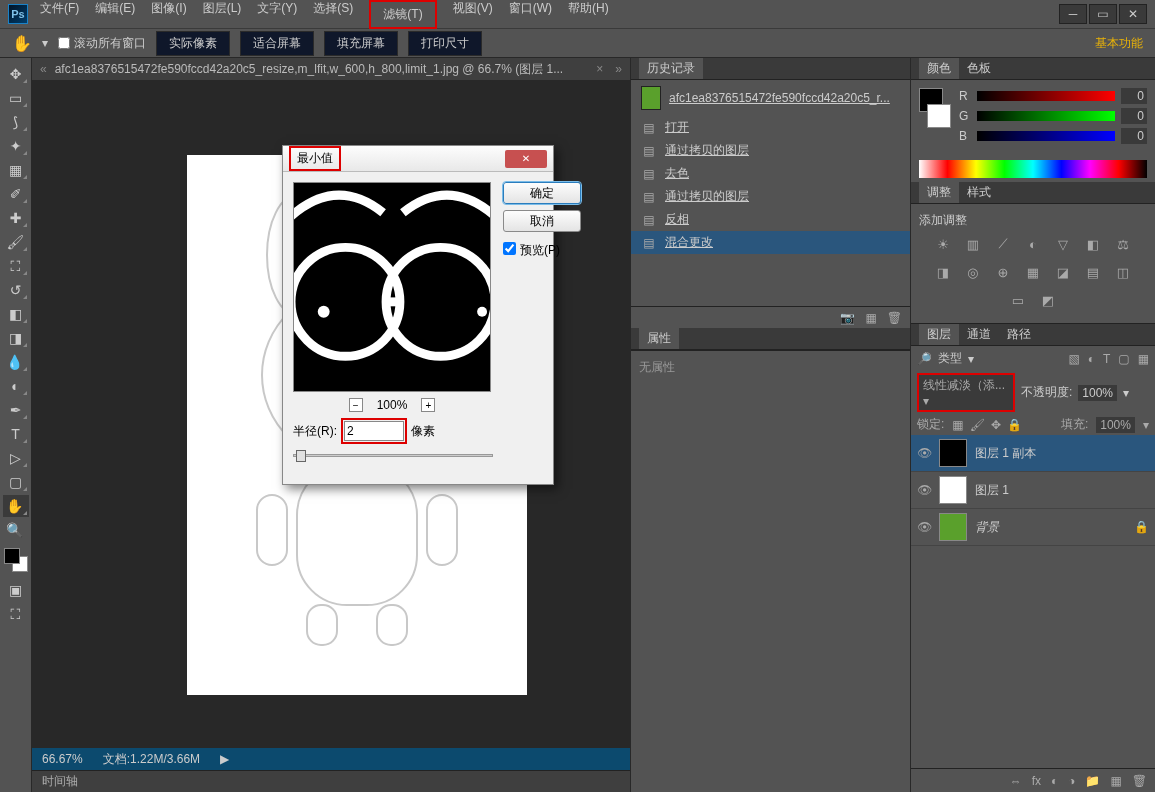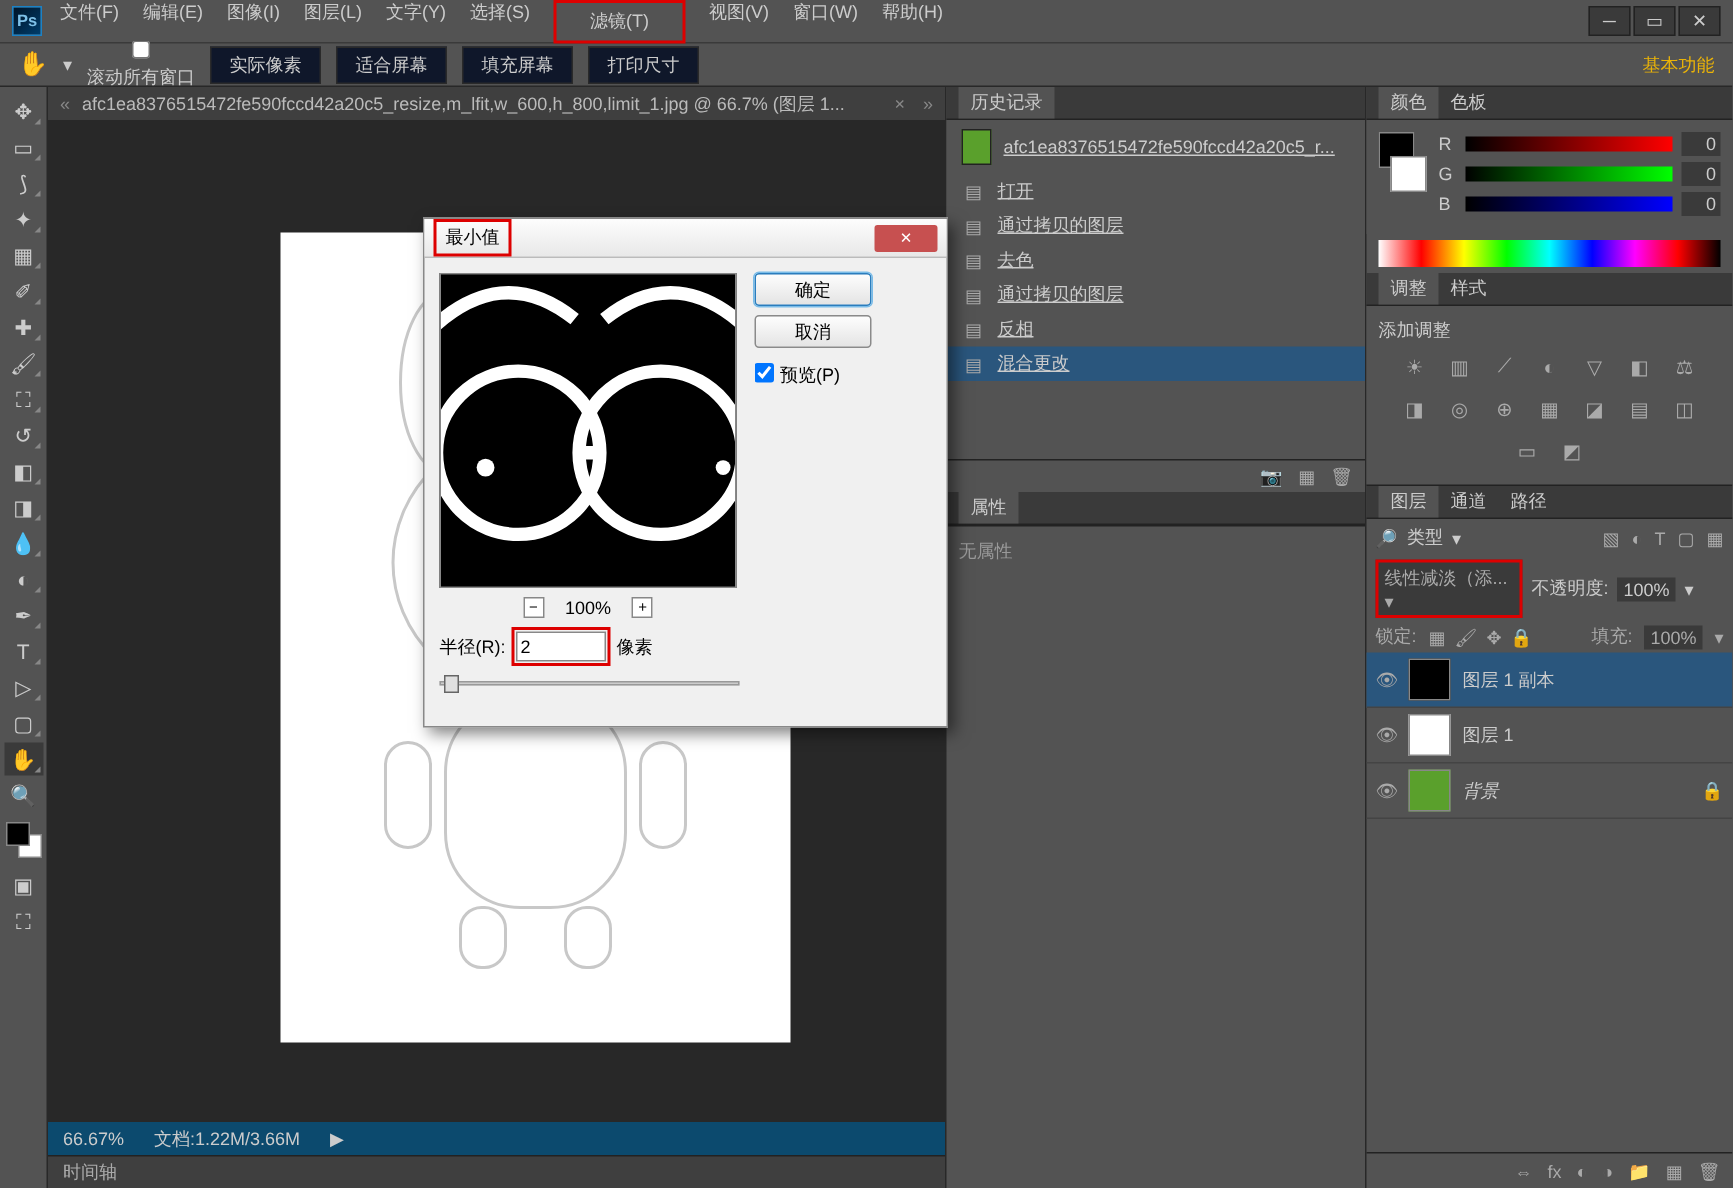--- a/index.html
+++ b/index.html
@@ -10,21 +10,21 @@
 .titlebar .ps-logo { width: 20px; height: 20px; background: linear-gradient(135deg,#001428,#003d6b); border: 1px solid #1a82c7; display: flex; align-items: center; justify-content: center; color: #7ec1e8; font-weight: bold; font-size: 11px; margin-right: 12px; }
 .titlebar .menu { display: flex; gap: 16px; }
 .titlebar .menu span { cursor: pointer; }
 .titlebar .winctrls { margin-left: auto; display: flex; gap: 2px; }
 .titlebar .winctrls div { width: 28px; height: 20px; background: #3a3a3a; display: flex; align-items: center; justify-content: center; border: 1px solid #222; }
 .red-highlight { border: 2px solid #d00 !important; }
 
 
 .optionsbar { height: 30px; background: #535353; border-top: 1px solid #3a3a3a; border-bottom: 1px solid #282828; display: flex; align-items: center; padding: 0 12px; gap: 10px; }
 .optionsbar .hand-icon { font-size: 16px; }
-.optionsbar .chk { display: flex; align-items: center; gap: 4px; flex-direction: column; }
+.optionsbar .chk { display: flex; align-items: center; gap: 4px; }
 .optionsbar .chk input { width: 12px; height: 12px; }
 .optionsbar .btn { background: #0f172a; border: 1px solid #2a2a2a; padding: 3px 12px; cursor: pointer; color: #ccc; }
 .optionsbar .right { margin-left: auto; color: #eab308; }
 
 
 .main { display: flex; height: 734px; }
 
 
 .toolbar { width: 32px; background: #535353; border-right: 1px solid #282828; display: flex; flex-direction: column; padding-top: 4px; }
 .toolbar .tool { width: 26px; height: 22px; margin: 1px auto; display: flex; align-items: center; justify-content: center; font-size: 14px; color: #ccc; cursor: pointer; position: relative; }
@@ -95,21 +95,21 @@
 .layer-item.selected { background: #2a567d; }
 .layer-item .eye { width: 14px; color: #aaa; }
 .layer-item .thumb { width: 28px; height: 28px; background: #fff; border: 1px solid #888; display: flex; align-items: center; justify-content: center; }
 .layer-item .thumb.dark { background: #000; }
 .layer-item .thumb.green { background: #5aa02c; }
 .layer-item .name { flex: 1; }
 .layer-item .lock { color: #888; }
 .layers-footer { height: 24px; border-top: 1px solid #222; display: flex; align-items: center; justify-content: flex-end; gap: 10px; padding: 0 8px; color: #aaa; }
 
 
-.dialog { position: absolute; left: 282px; top: 145px; width: 350px; height: 340px; background: #f0f0f0; border: 1px solid #888; box-shadow: 4px 4px 10px rgba(0,0,0,.5); color: #000; }
+.dialog { position: absolute; left: 282px; top: 145px; width: 272px; height: 340px; background: #f0f0f0; border: 1px solid #888; box-shadow: 4px 4px 10px rgba(0,0,0,.5); color: #000; }
 .dialog .dlg-title { height: 26px; background: linear-gradient(#fdfdfd,#e8e8e8); border-bottom: 1px solid #bbb; display: flex; align-items: center; padding: 0 6px; }
 .dialog .dlg-title .title-text { padding: 2px 6px; }
 .dialog .dlg-title .close { margin-left: auto; width: 42px; height: 18px; background: #c75050; color: #fff; border-radius: 2px; display: flex; align-items: center; justify-content: center; font-size: 10px; cursor: pointer; }
 .dialog .dlg-body { padding: 10px; display: flex; gap: 12px; }
 .dialog .preview { width: 198px; }
 .dialog .preview-img { width: 198px; height: 210px; background: #000; border: 1px solid #888; position: relative; overflow: hidden; }
 .dialog .preview-img svg { width: 100%; height: 100%; }
 .dialog .zoom-row { display: flex; align-items: center; justify-content: center; gap: 14px; margin-top: 6px; }
 .dialog .zoom-row .zbtn { width: 14px; height: 14px; border: 1px solid #888; background: #fff; display: flex; align-items: center; justify-content: center; cursor: pointer; font-size: 10px; }
 .dialog .side { display: flex; flex-direction: column; gap: 6px; }
@@ -128,21 +128,21 @@
 
 <div class="titlebar">
   <div class="ps-logo">Ps</div>
   <div class="menu">
     <span>文件(F)</span>
     <span>编辑(E)</span>
     <span>图像(I)</span>
     <span>图层(L)</span>
     <span>文字(Y)</span>
     <span>选择(S)</span>
-    <span class="red-highlight" style="padding:4px 22px">滤镜(T)</span>
+    <span class="red-highlight" style="padding:4px 12px">滤镜(T)</span>
     <span>视图(V)</span>
     <span>窗口(W)</span>
     <span>帮助(H)</span>
   </div>
   <div class="winctrls">
     <div>─</div>
     <div>▭</div>
     <div>✕</div>
   </div>
 </div>

